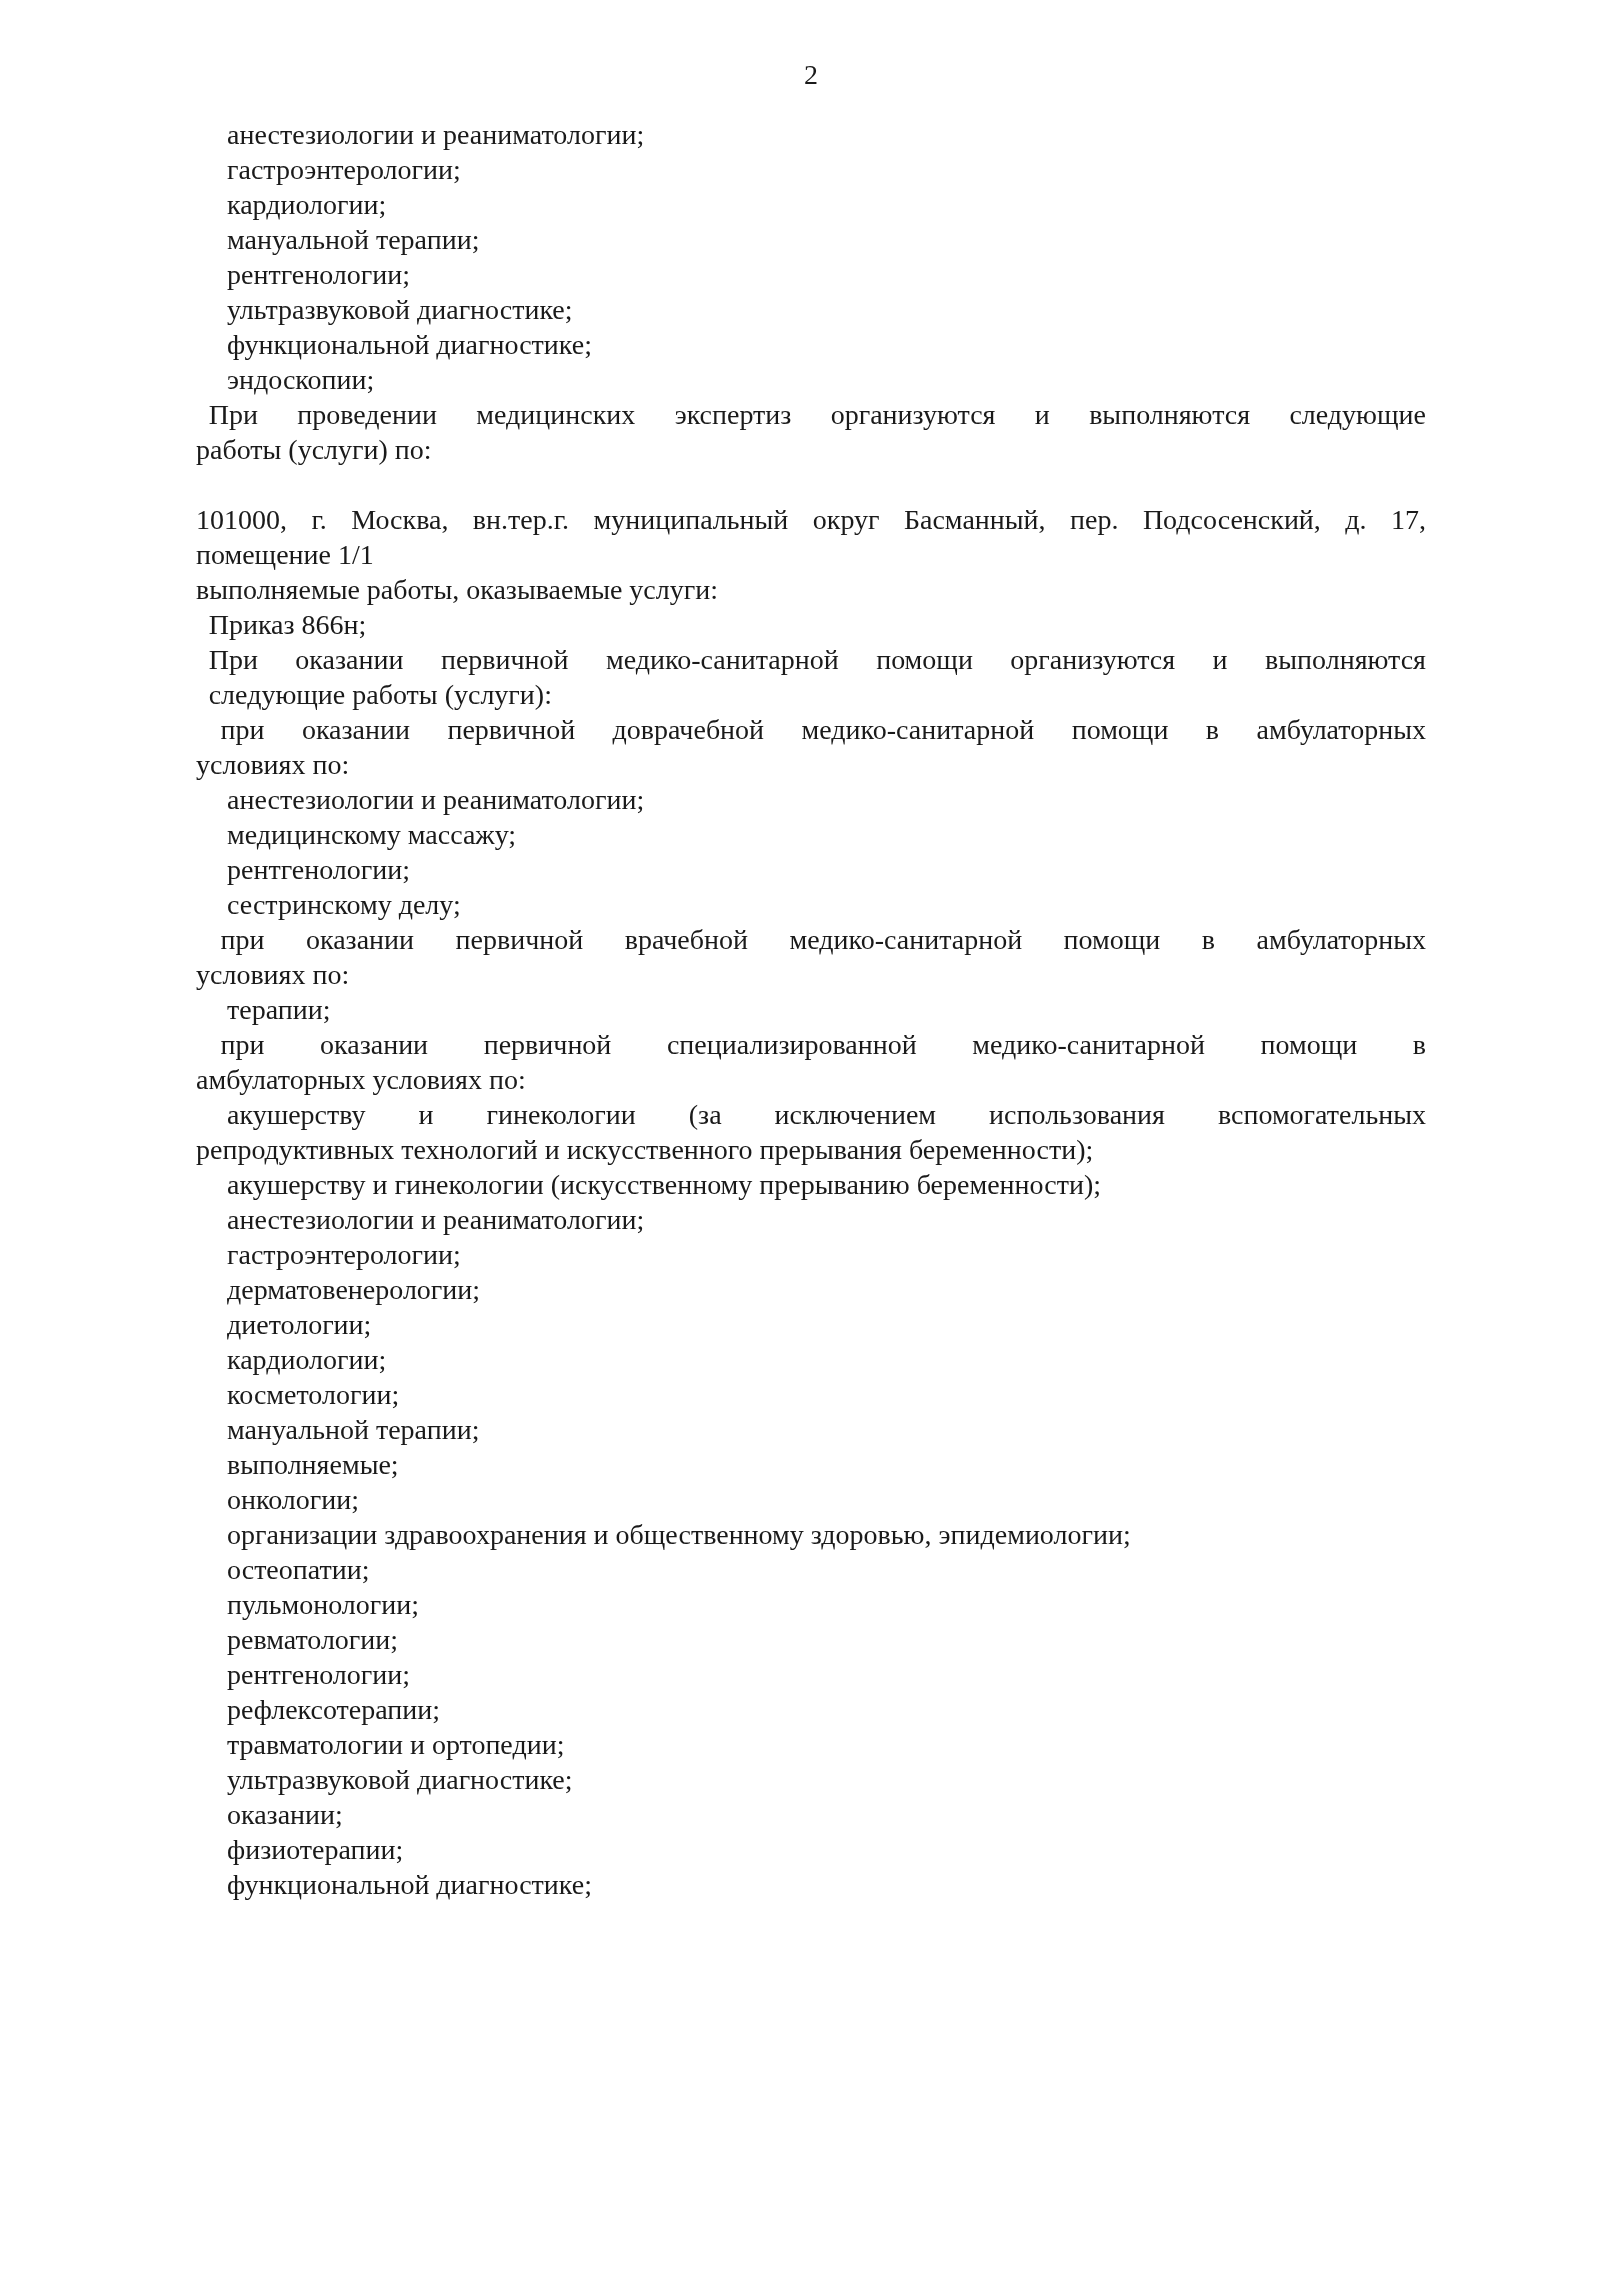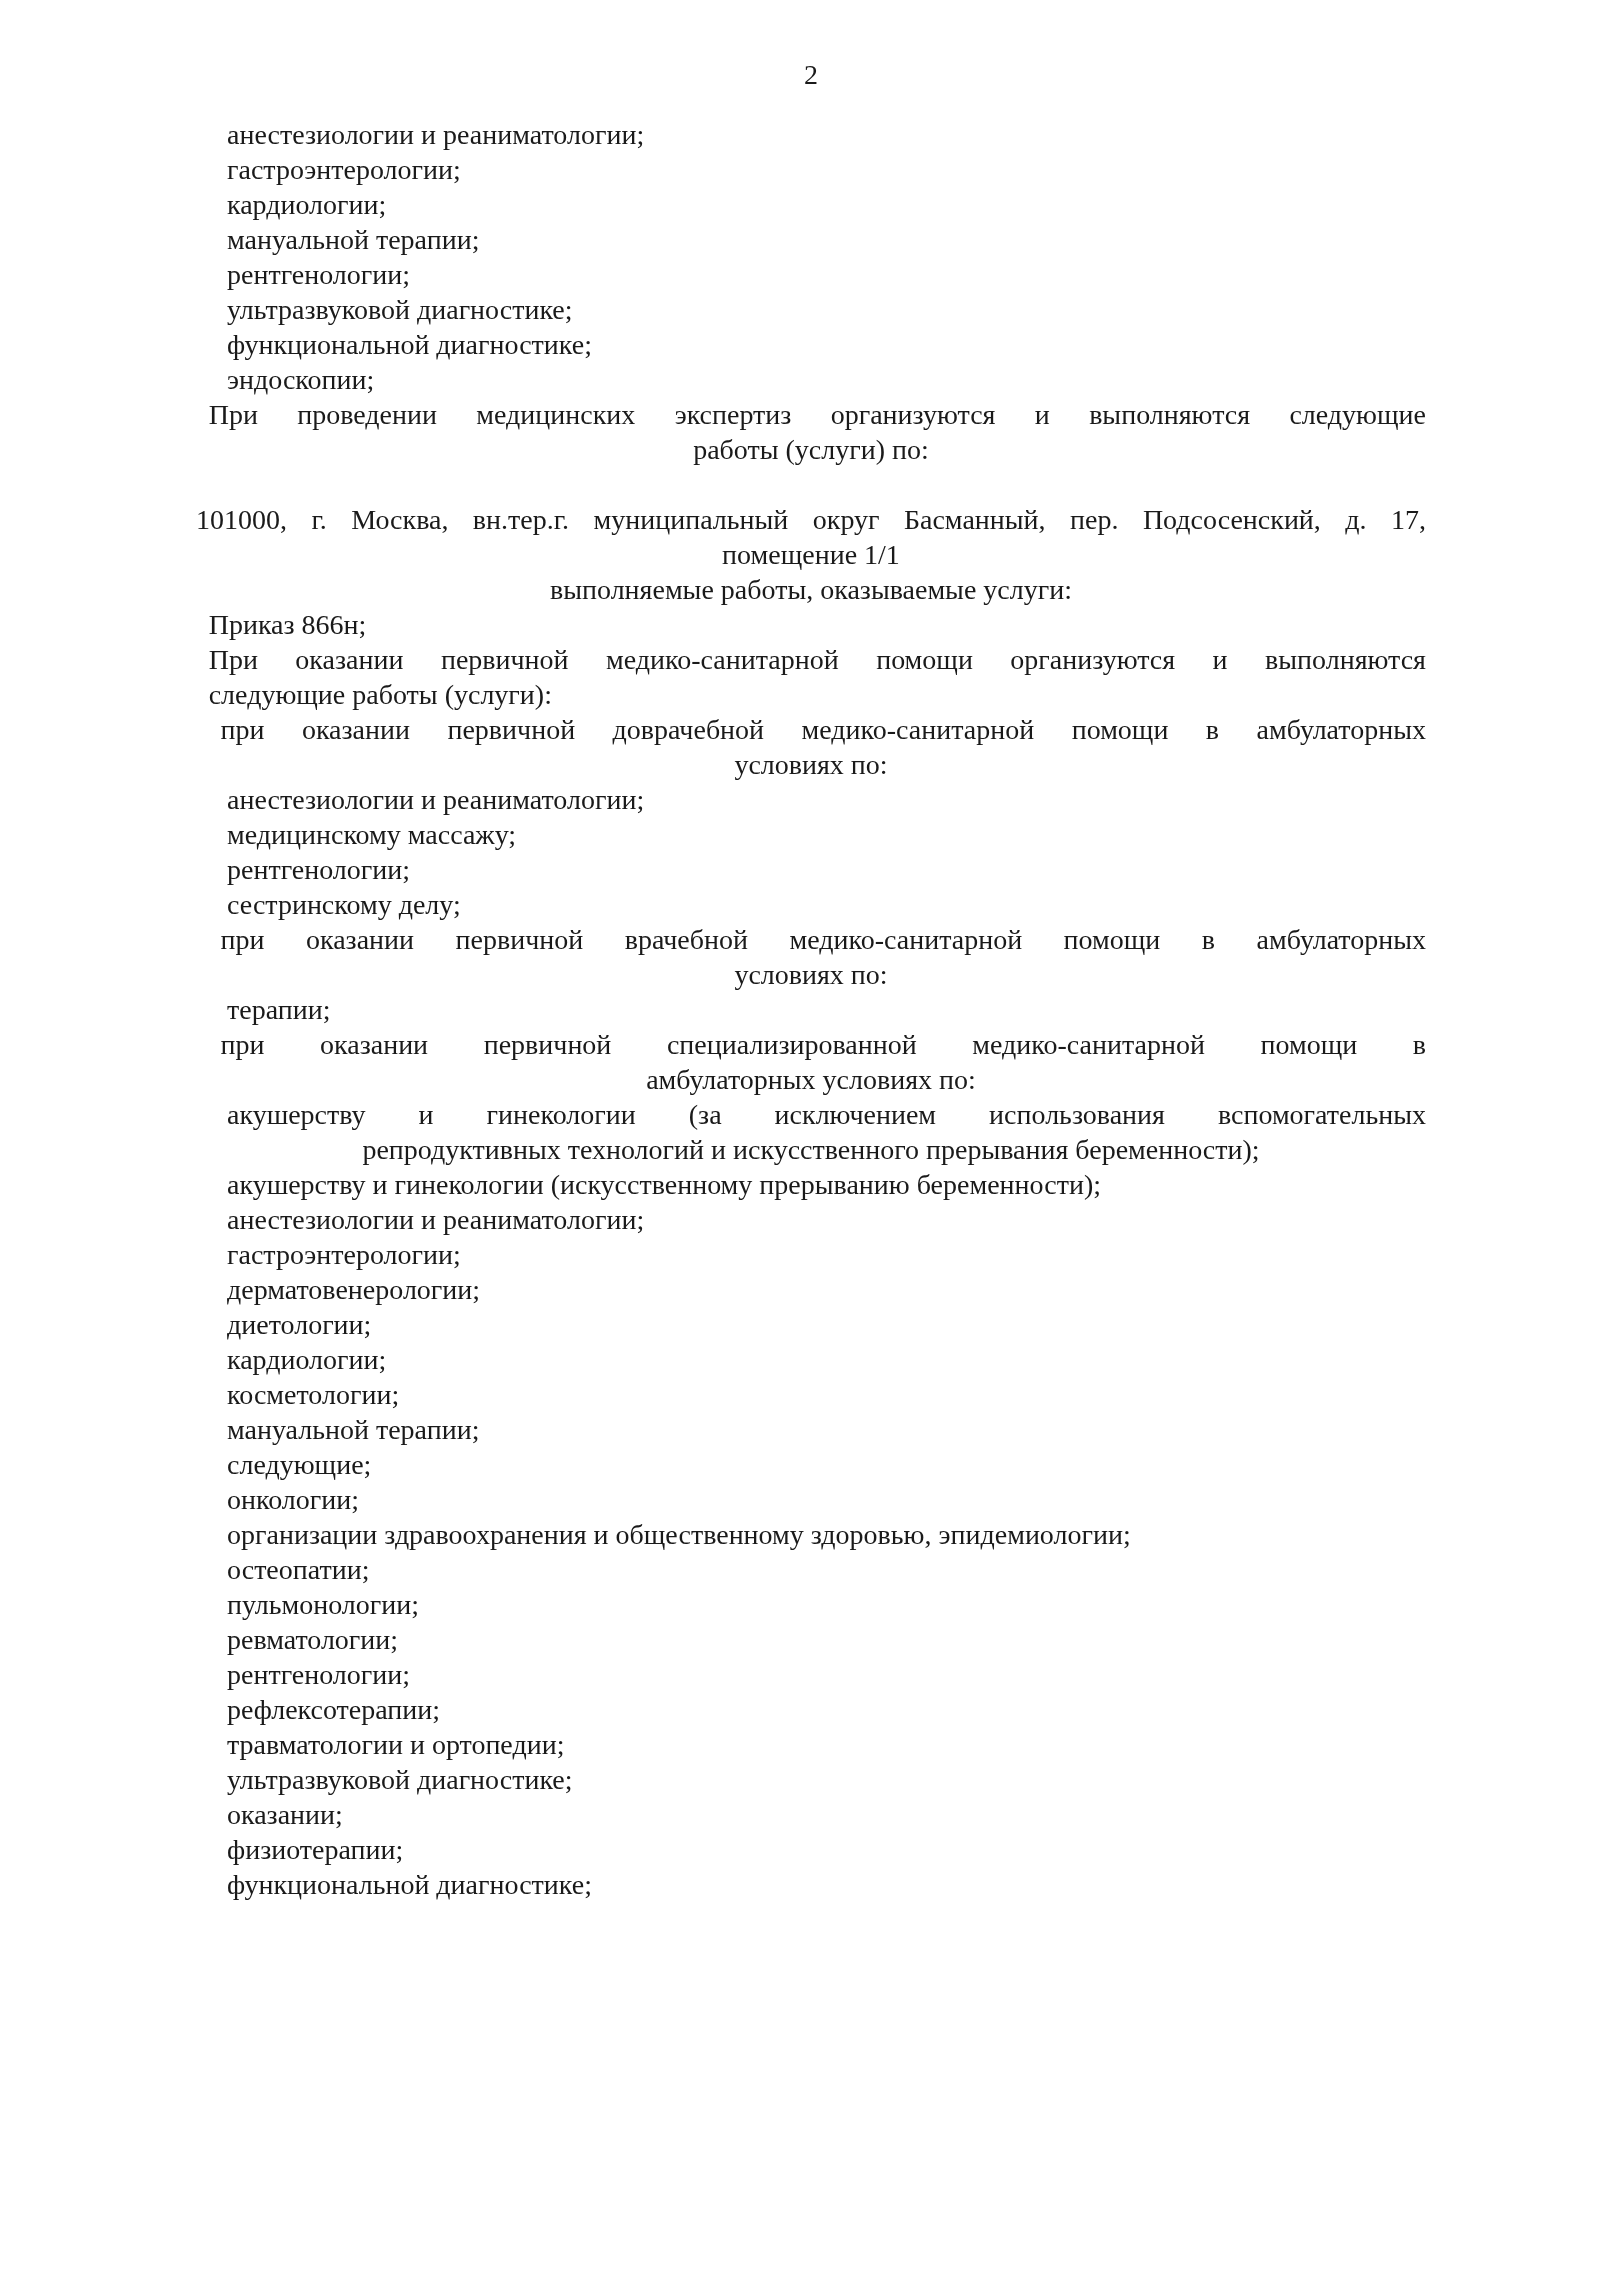--- a/index.html
+++ b/index.html
@@ -33,21 +33,21 @@
     font-size: 28px;
     line-height: 35px;
     text-align: left;
   }
   
   .line.item { padding-left: 31px; }
   
   .line.ind1 { text-indent: 12.7px; }
   .line.ind2 { text-indent: 24.5px; }
   .line.ind3 { text-indent: 31px; }
-  .line.flush { text-indent: 0; text-align: center; }
+  .line.flush { text-indent: 0; }
   
   .line.just {
     text-align: justify;
     text-align-last: justify;
   }
   .line.blank {
     min-height: 35px;
   }
 </style>
 </head>
@@ -87,21 +87,21 @@
       <p class="line ind3 just">акушерству и гинекологии (за исключением использования вспомогательных</p>
       <p class="line flush">репродуктивных технологий и искусственного прерывания беременности);</p>
       <p class="line item">акушерству и гинекологии (искусственному прерыванию беременности);</p>
       <p class="line item">анестезиологии и реаниматологии;</p>
       <p class="line item">гастроэнтерологии;</p>
       <p class="line item">дерматовенерологии;</p>
       <p class="line item">диетологии;</p>
       <p class="line item">кардиологии;</p>
       <p class="line item">косметологии;</p>
       <p class="line item">мануальной терапии;</p>
-      <p class="line item">следующие;</p>
+      <p class="line item">выполняемые;</p>
       <p class="line item">онкологии;</p>
       <p class="line item">организации здравоохранения и общественному здоровью, эпидемиологии;</p>
       <p class="line item">остеопатии;</p>
       <p class="line item">пульмонологии;</p>
       <p class="line item">ревматологии;</p>
       <p class="line item">рентгенологии;</p>
       <p class="line item">рефлексотерапии;</p>
       <p class="line item">травматологии и ортопедии;</p>
       <p class="line item">ультразвуковой диагностике;</p>
       <p class="line item">оказании;</p>

